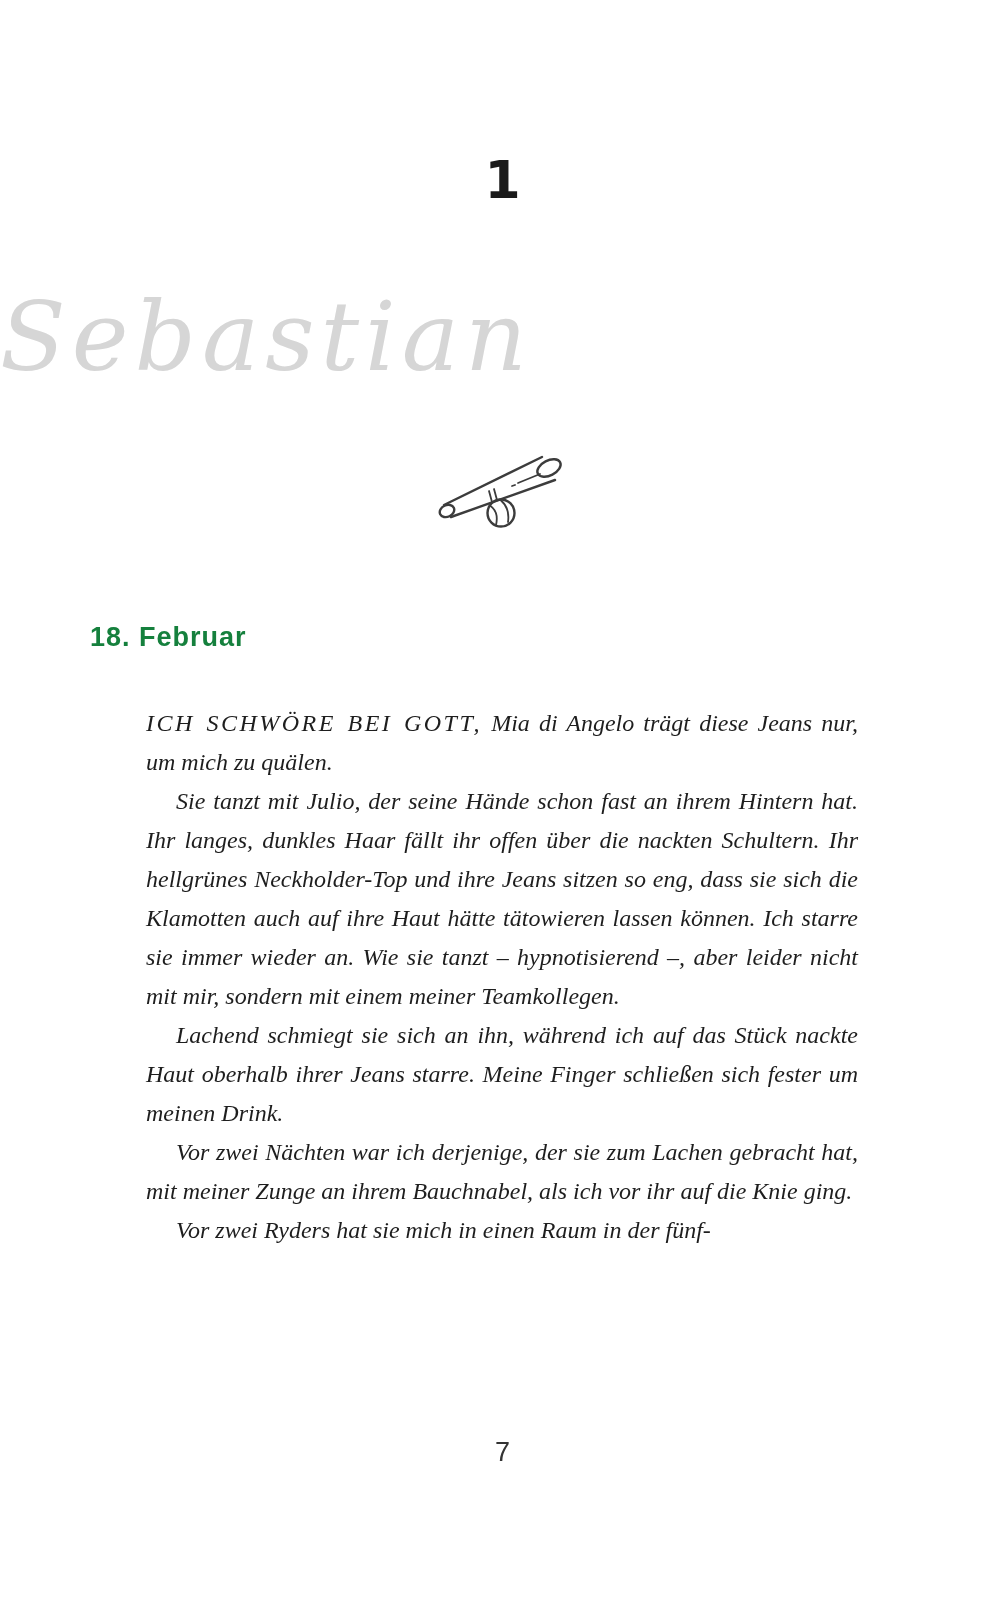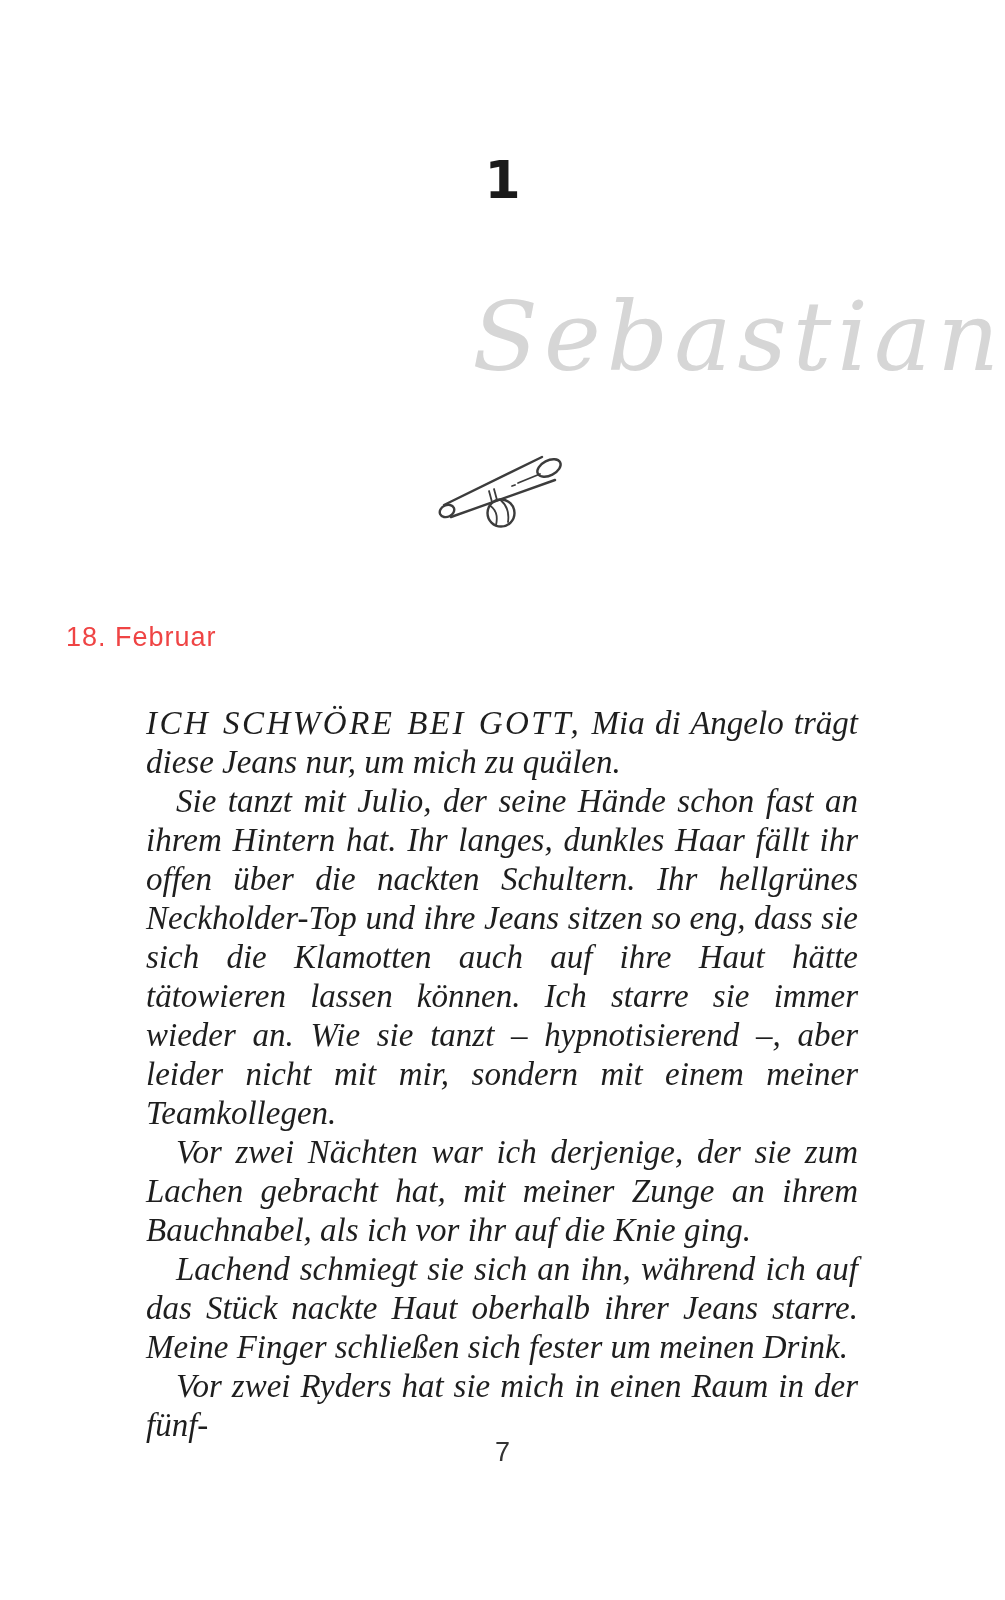--- a/index.html
+++ b/index.html
@@ -19,53 +19,52 @@
     padding-top: 150px;
     text-align: center;
     font-family: "DejaVu Sans", sans-serif;
     font-weight: bold;
     font-size: 52px;
     line-height: 60px;
     color: #1a1a1a;
   }
   .chapter-title {
     margin-top: 62px;
-    text-align: right;
+    text-align: left;
     font-family: "DejaVu Serif", serif;
     font-style: italic;
     font-weight: normal;
     font-size: 96px;
     line-height: 130px;
     color: #d6d6d6;
     letter-spacing: 6px;
-    padding-left: 45px;
   }
   .illustration {
     margin-top: 34px;
     text-align: center;
     height: 100px;
   }
   .illustration svg { display: inline-block; }
   .date-heading {
     margin-top: 84px;
-    margin-left: 66px;
+    margin-left: 90px;
     font-family: "Liberation Sans", sans-serif;
-    font-weight: normal;
+    font-weight: bold;
     font-size: 27px;
     line-height: 34px;
     letter-spacing: 1px;
-    color: #ef4444;
+    color: #15803d;
   }
   .body-text {
     margin-top: 50px;
     margin-left: 146px;
     width: 712px;
     font-family: "Liberation Serif", serif;
     font-style: italic;
-    font-size: 33px;
+    font-size: 24px;
     line-height: 39px;
     color: #1e1e1e;
     text-align: justify;
   }
   .body-text p { text-indent: 30px; }
   .body-text p.first { text-indent: 0; }
   .lead-caps {
     letter-spacing: 2.5px;
   }
   .page-number {
@@ -110,20 +109,20 @@
       <path d="M 62.5,70 Q 71,76 68,89" stroke-width="1.8"></path>
       <path d="M 73,64.5 Q 82,72 80,86" stroke-width="1.8"></path>
     </svg>
   </div>
 
   <div class="date-heading">18. Februar</div>
 
   <div class="body-text">
       <p class="first"><span class="lead-caps">ICH SCHWÖRE BEI GOTT,</span> Mia di Angelo trägt diese Jeans nur, um mich zu quälen.</p>
       <p>Sie tanzt mit Julio, der seine Hände schon fast an ihrem Hintern hat. Ihr langes, dunkles Haar fällt ihr offen über die nackten Schultern. Ihr hellgrünes Neckholder-Top und ihre Jeans sitzen so eng, dass sie sich die Klamotten auch auf ihre Haut hätte tätowieren lassen können. Ich starre sie immer wieder an. Wie sie tanzt – hypnotisierend –, aber leider nicht mit mir, sondern mit einem meiner Teamkollegen.</p>
+      <p>Lachend schmiegt sie sich an ihn, während ich auf das Stück nackte Haut oberhalb ihrer Jeans starre. Meine Finger schließen sich fester um meinen Drink.</p>
       <p>Vor zwei Nächten war ich derjenige, der sie zum Lachen gebracht hat, mit meiner Zunge an ihrem Bauchnabel, als ich vor ihr auf die Knie ging.</p>
-      <p>Lachend schmiegt sie sich an ihn, während ich auf das Stück nackte Haut oberhalb ihrer Jeans starre. Meine Finger schließen sich fester um meinen Drink.</p>
       <p>Vor zwei Ryders hat sie mich in einen Raum in der fünf-</p>
     </div>
 
   <div class="page-number">7</div>
 
 </div>
 
 </body></html>

